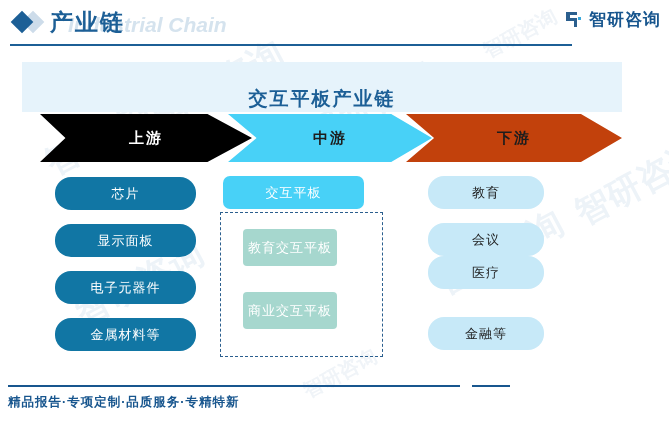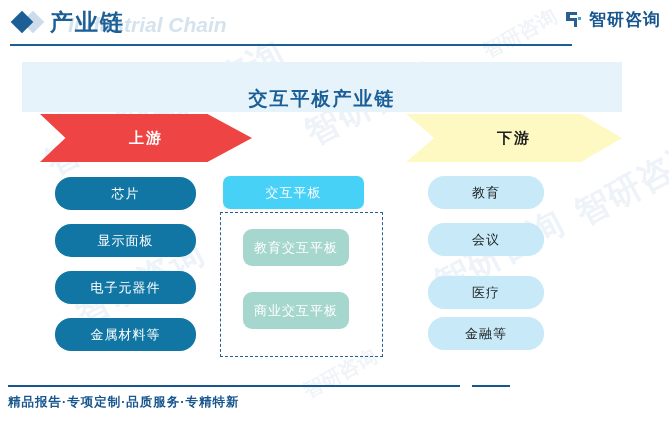--- a/index.html
+++ b/index.html
@@ -144,35 +144,35 @@
   .arrow .lbl {
     font-size: 15px;
     font-weight: bold;
     letter-spacing: 2px;
     position: relative;
     z-index: 2;
   }
   .arrow-up {
     left: 40px;
     width: 212px;
-    background: #ef4444;
+    background: #000000;
     clip-path: polygon(0 0, 79% 0, 100% 50%, 79% 100%, 0 100%, 12% 50%);
   }
   .arrow-up .lbl { color: #ffffff; }
   .arrow-mid {
     left: 228px;
     width: 204px;
     background: #48d1f7;
     clip-path: polygon(0 0, 80% 0, 100% 50%, 80% 100%, 0 100%, 14% 50%);
   }
   .arrow-mid .lbl { color: #1d1d1d; }
   .arrow-down {
     left: 406px;
     width: 216px;
-    background: #fef9c3;
+    background: #c2410c;
     clip-path: polygon(0 0, 81% 0, 100% 50%, 81% 100%, 0 100%, 13% 50%);
   }
   .arrow-down .lbl { color: #1d1d1d; }
 
   
   .pill {
     position: absolute;
     border-radius: 16px;
     display: flex;
     align-items: center;
@@ -213,23 +213,23 @@
     position: absolute;
     left: 220px; top: 212px;
     width: 163px; height: 145px;
     border: 1.6px dashed #2b5f8e;
     box-sizing: border-box;
     background: transparent;
   }
   .mid-sub {
     position: absolute;
     left: 243px;
-    width: 106px;
+    width: 94px;
     height: 37px;
-    border-radius: 9px;
+    border-radius: 4px;
     background: #a6d7ce;
     color: #ffffff;
     display: flex;
     align-items: center;
     justify-content: center;
     font-size: 13px;
     letter-spacing: 1px;
   }
 
   
@@ -299,20 +299,23 @@
     </div>
   </div>
 
   <div class="title-band">
     <span class="t">交互平板产业链</span>
   </div>
 
   <div class="arrow arrow-up">
     <span class="lbl">上游</span>
   </div>
+  <div class="arrow arrow-mid">
+    <span class="lbl">中游</span>
+  </div>
   <div class="arrow arrow-down">
     <span class="lbl">下游</span>
   </div>
 
   <div class="col-up">
     <div class="pill" style="top:177px;">芯片</div>
     <div class="pill" style="top:224px;">显示面板</div>
     <div class="pill" style="top:271px;">电子元器件</div>
     <div class="pill" style="top:318px;">金属材料等</div>
   </div>
@@ -320,21 +323,21 @@
   <div>
     <div class="mid-head">交互平板</div>
     <div class="dashed-box"></div>
     <div class="mid-sub" style="top:229px;">教育交互平板</div>
     <div class="mid-sub" style="top:292px;">商业交互平板</div>
   </div>
 
   <div class="col-down">
     <div class="pill" style="top:176px;">教育</div>
     <div class="pill" style="top:223px;">会议</div>
-    <div class="pill" style="top:276px;">医疗</div>
+    <div class="pill" style="top:256px;">医疗</div>
     <div class="pill" style="top:317px;">金融等</div>
   </div>
 
   <div class="footer-rule"></div>
   <div class="footer-rule-right"></div>
   <div class="footer-left">精品报告·专项定制·品质服务·专精特新</div>
 
 </div>
 
 </body></html>

